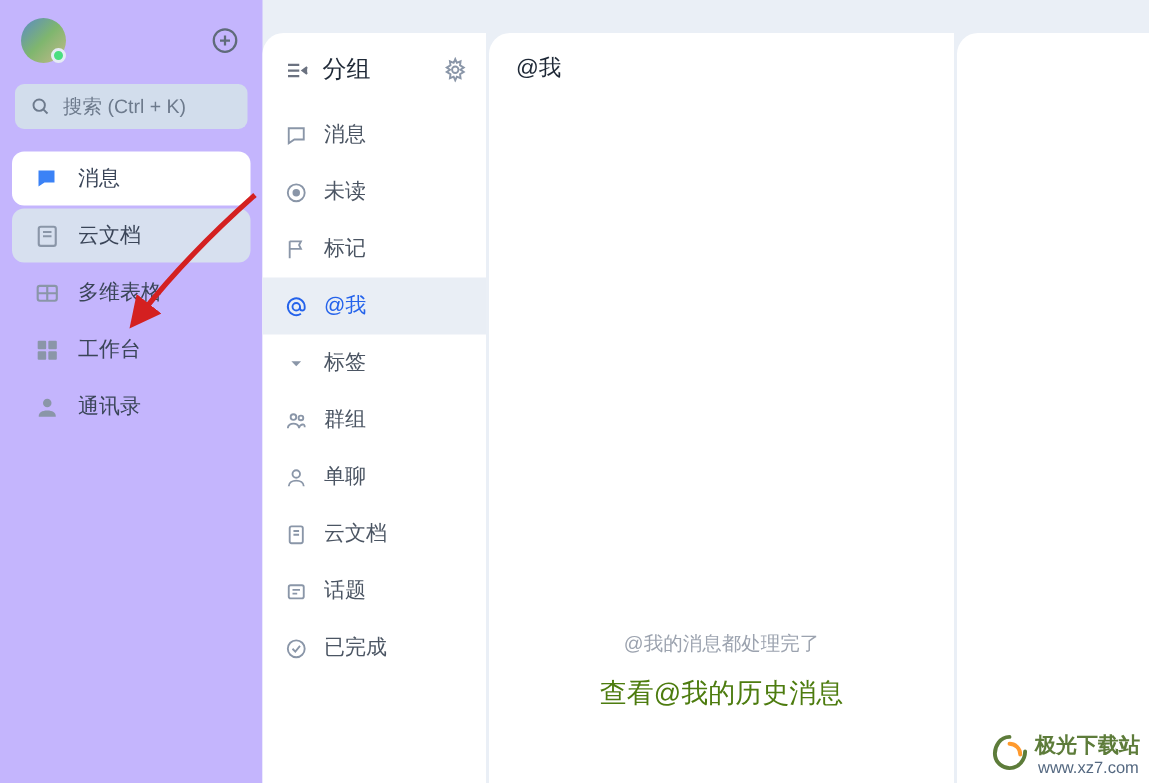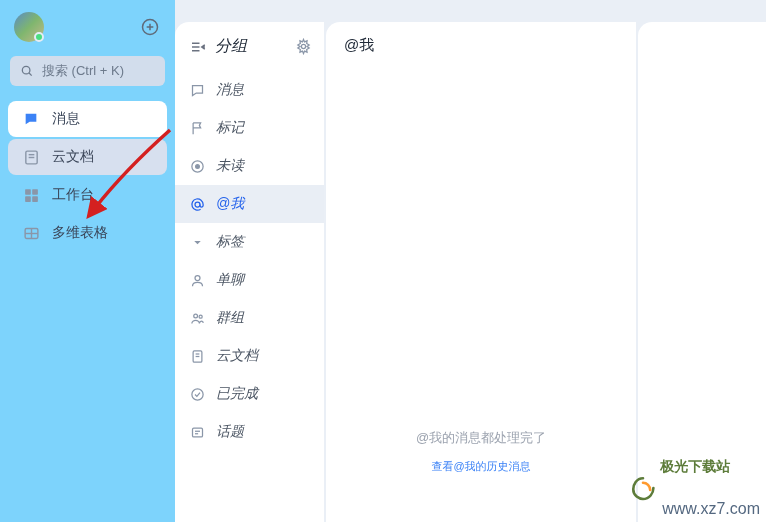--- a/index.html
+++ b/index.html
@@ -11,21 +11,21 @@
     body {
       width: 766px;
       height: 522px;
       display: flex;
       background: #eaeff6;
       overflow: hidden;
       position: relative;
     }
     .sidebar {
       width: 175px;
-      background: #7dd3fc;
+      background: #c4b5fd;
       display: flex;
       flex-direction: column;
       padding-top: 12px;
     }
     .sidebar-top {
       display: flex;
       align-items: center;
       justify-content: space-between;
       padding: 0 14px 14px 14px;
     }
@@ -103,21 +103,20 @@
       height: 16px;
       display: block;
     }
     .panel-groups {
       width: 149px;
       background: #ffffff;
       border-radius: 14px 0 0 0;
       margin-top: 22px;
       display: flex;
       flex-direction: column;
-      font-style: italic;
     }
     .panel-header {
       display: flex;
       align-items: center;
       justify-content: space-between;
       padding: 14px 12px 14px 14px;
       color: #1f2937;
       font-size: 16px;
       font-weight: 500;
     }
@@ -177,22 +176,22 @@
       align-items: center;
       justify-content: flex-end;
       padding-bottom: 48px;
     }
     .empty-text {
       color: #9ca3af;
       font-size: 13px;
       margin-bottom: 12px;
     }
     .history-link {
-      color: #3b82f6;
-      font-size: 11px;
+      color: #4d7c0f;
+      font-size: 18px;
       cursor: pointer;
     }
     .panel-right {
       width: 128px;
       background: #ffffff;
       border-radius: 14px 0 0 0;
       margin-top: 22px;
       margin-left: 2px;
     }
     .arrow {
@@ -200,38 +199,37 @@
       left: 85px;
       top: 120px;
       pointer-events: none;
       z-index: 10;
     }
     .watermark {
       position: absolute;
       right: 6px;
       bottom: 4px;
       display: flex;
-      align-items: center;
+      align-items: flex-start;
       gap: 4px;
       font-size: 14px;
       z-index: 20;
     }
     .watermark-logo {
       width: 26px;
       height: 26px;
     }
     .watermark-text1 {
       color: #5d7c3a;
       font-weight: bold;
     }
     .watermark-text2 {
       color: #546880;
-      font-size: 16px;
+      font-size: 11px;
       margin-left: 2px;
-      margin-top: 24px;
     }
   </style>
 </head>
 <body>
 
 <div class="sidebar">
   <div class="sidebar-top">
     <div class="avatar">
       <div class="status-dot"></div>
     </div>
@@ -261,41 +259,50 @@
     </div>
     <div class="nav-item hover">
       <span class="nav-icon">
         <svg width="17" height="17" viewBox="0 0 24 24" fill="none" stroke="currentColor" stroke-width="2">
             <rect x="4" y="3" width="16" height="18" rx="2"></rect>
             <line x1="8" y1="8" x2="16" y2="8"></line>
             <line x1="8" y1="12" x2="16" y2="12"></line>
           </svg>
       </span>
       <span>云文档</span>
+    </div>
+    <div class="nav-item">
+      <span class="nav-icon">
+        <svg width="17" height="17" viewBox="0 0 24 24" fill="none" stroke="currentColor" stroke-width="2">
+            <rect x="3" y="5" width="18" height="14" rx="2"></rect>
+            <line x1="3" y1="12" x2="21" y2="12"></line>
+            <line x1="12" y1="5" x2="12" y2="19"></line>
+          </svg>
+      </span>
+      <span>多维表格</span>
     </div>
     <div class="nav-item">
       <span class="nav-icon">
         <svg width="17" height="17" viewBox="0 0 24 24" fill="currentColor">
             <rect x="3" y="3" width="8" height="8" rx="1"></rect>
             <rect x="13" y="3" width="8" height="8" rx="1"></rect>
             <rect x="3" y="13" width="8" height="8" rx="1"></rect>
             <rect x="13" y="13" width="8" height="8" rx="1"></rect>
           </svg>
       </span>
       <span>工作台</span>
     </div>
     <div class="nav-item">
       <span class="nav-icon">
-        <svg width="17" height="17" viewBox="0 0 24 24" fill="none" stroke="currentColor" stroke-width="2">
-            <rect x="3" y="5" width="18" height="14" rx="2"></rect>
-            <line x1="3" y1="12" x2="21" y2="12"></line>
-            <line x1="12" y1="5" x2="12" y2="19"></line>
+        <svg width="17" height="17" viewBox="0 0 24 24" fill="currentColor">
+            <circle cx="12" cy="8" r="4"></circle>
+            <path d="M4 21v-1c0-3 3-5 8-5s8 2 8 5v1H4z"></path>
           </svg>
       </span>
-      <span>多维表格</span>
+      <span>通讯录</span>
     </div>
   </div>
 </div>
 
 <div class="panel-groups">
   <div class="panel-header">
     <div class="panel-header-left">
       <svg width="18" height="18" viewBox="0 0 24 24" fill="none" stroke="#6b7280" stroke-width="2">
           <line x1="4" y1="7" x2="14" y2="7"></line>
           <line x1="4" y1="12" x2="14" y2="12"></line>
@@ -314,98 +321,98 @@
       <span class="group-icon">
           <svg width="15" height="15" viewBox="0 0 24 24" fill="none" stroke="currentColor" stroke-width="2">
             <path d="M4 4h16v12H10l-6 4V4z"></path>
           </svg>
         </span>
       <span>消息</span>
     </div>
     <div class="group-item">
       <span class="group-icon">
           <svg width="15" height="15" viewBox="0 0 24 24" fill="none" stroke="currentColor" stroke-width="2">
-            <path d="M5 3v18M5 3h12l-2 4 2 4H5"></path>
-          </svg>
-        </span>
-      <span>标记</span>
-    </div>
-    <div class="group-item">
-      <span class="group-icon">
-          <svg width="15" height="15" viewBox="0 0 24 24" fill="none" stroke="currentColor" stroke-width="2">
             <circle cx="12" cy="12" r="9"></circle>
             <circle cx="12" cy="12" r="3" fill="currentColor"></circle>
           </svg>
         </span>
       <span>未读</span>
     </div>
+    <div class="group-item">
+      <span class="group-icon">
+          <svg width="15" height="15" viewBox="0 0 24 24" fill="none" stroke="currentColor" stroke-width="2">
+            <path d="M5 3v18M5 3h12l-2 4 2 4H5"></path>
+          </svg>
+        </span>
+      <span>标记</span>
+    </div>
     <div class="group-item selected">
       <span class="group-icon">
           <svg width="15" height="15" viewBox="0 0 24 24" fill="none" stroke="currentColor" stroke-width="2">
             <circle cx="12" cy="12" r="4"></circle>
             <path d="M16 12v1.5a2.5 2.5 0 0 0 5 0V12a9 9 0 1 0-4 7.5"></path>
           </svg>
         </span>
       <span>@我</span>
     </div>
     <div class="group-item">
       <span class="group-icon">
           <svg width="13" height="13" viewBox="0 0 24 24" fill="currentColor">
             <path d="M6 9l6 6 6-6z"></path>
           </svg>
         </span>
       <span>标签</span>
-    </div>
-    <div class="group-item">
-      <span class="group-icon">
-          <svg width="15" height="15" viewBox="0 0 24 24" fill="none" stroke="currentColor" stroke-width="2">
-            <circle cx="12" cy="8" r="4"></circle>
-            <path d="M4 21c0-4 4-6 8-6s8 2 8 6"></path>
-          </svg>
-        </span>
-      <span>单聊</span>
     </div>
     <div class="group-item">
       <span class="group-icon">
           <svg width="15" height="15" viewBox="0 0 24 24" fill="none" stroke="currentColor" stroke-width="2">
             <circle cx="9" cy="8" r="3"></circle>
             <circle cx="17" cy="9" r="2.5"></circle>
             <path d="M3 20c0-3 3-5 6-5s6 2 6 5M15 20c0-2 2-4 4-4s2 1 2 3"></path>
           </svg>
         </span>
       <span>群组</span>
     </div>
     <div class="group-item">
       <span class="group-icon">
           <svg width="15" height="15" viewBox="0 0 24 24" fill="none" stroke="currentColor" stroke-width="2">
+            <circle cx="12" cy="8" r="4"></circle>
+            <path d="M4 21c0-4 4-6 8-6s8 2 8 6"></path>
+          </svg>
+        </span>
+      <span>单聊</span>
+    </div>
+    <div class="group-item">
+      <span class="group-icon">
+          <svg width="15" height="15" viewBox="0 0 24 24" fill="none" stroke="currentColor" stroke-width="2">
             <rect x="5" y="3" width="14" height="18" rx="2"></rect>
             <line x1="9" y1="8" x2="15" y2="8"></line>
             <line x1="9" y1="12" x2="15" y2="12"></line>
           </svg>
         </span>
       <span>云文档</span>
     </div>
     <div class="group-item">
       <span class="group-icon">
           <svg width="15" height="15" viewBox="0 0 24 24" fill="none" stroke="currentColor" stroke-width="2">
-            <circle cx="12" cy="12" r="9"></circle>
-            <polyline points="8,12 11,15 16,9"></polyline>
-          </svg>
-        </span>
-      <span>已完成</span>
-    </div>
-    <div class="group-item">
-      <span class="group-icon">
-          <svg width="15" height="15" viewBox="0 0 24 24" fill="none" stroke="currentColor" stroke-width="2">
             <rect x="4" y="5" width="16" height="14" rx="2"></rect>
             <line x1="8" y1="10" x2="16" y2="10"></line>
             <line x1="8" y1="14" x2="13" y2="14"></line>
           </svg>
         </span>
       <span>话题</span>
+    </div>
+    <div class="group-item">
+      <span class="group-icon">
+          <svg width="15" height="15" viewBox="0 0 24 24" fill="none" stroke="currentColor" stroke-width="2">
+            <circle cx="12" cy="12" r="9"></circle>
+            <polyline points="8,12 11,15 16,9"></polyline>
+          </svg>
+        </span>
+      <span>已完成</span>
     </div>
   </div>
 </div>
 
 <div class="panel-content">
   <div class="content-header">@我</div>
   <div class="content-body">
     <div class="empty-text">@我的消息都处理完了</div>
     <div class="history-link">查看@我的历史消息</div>
   </div>

